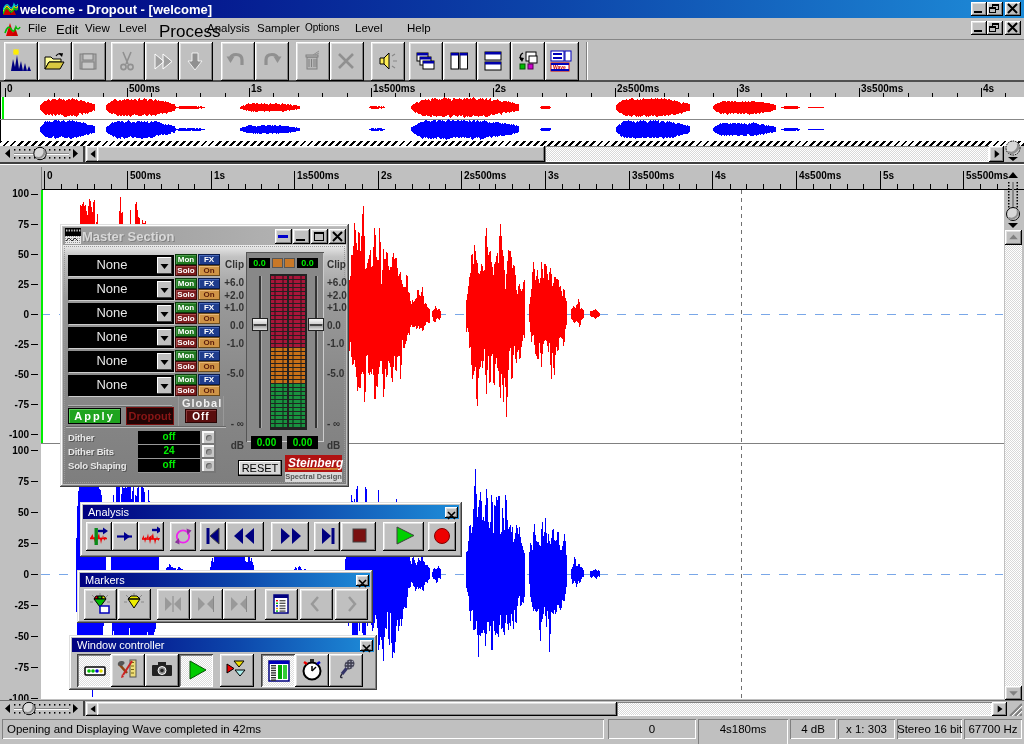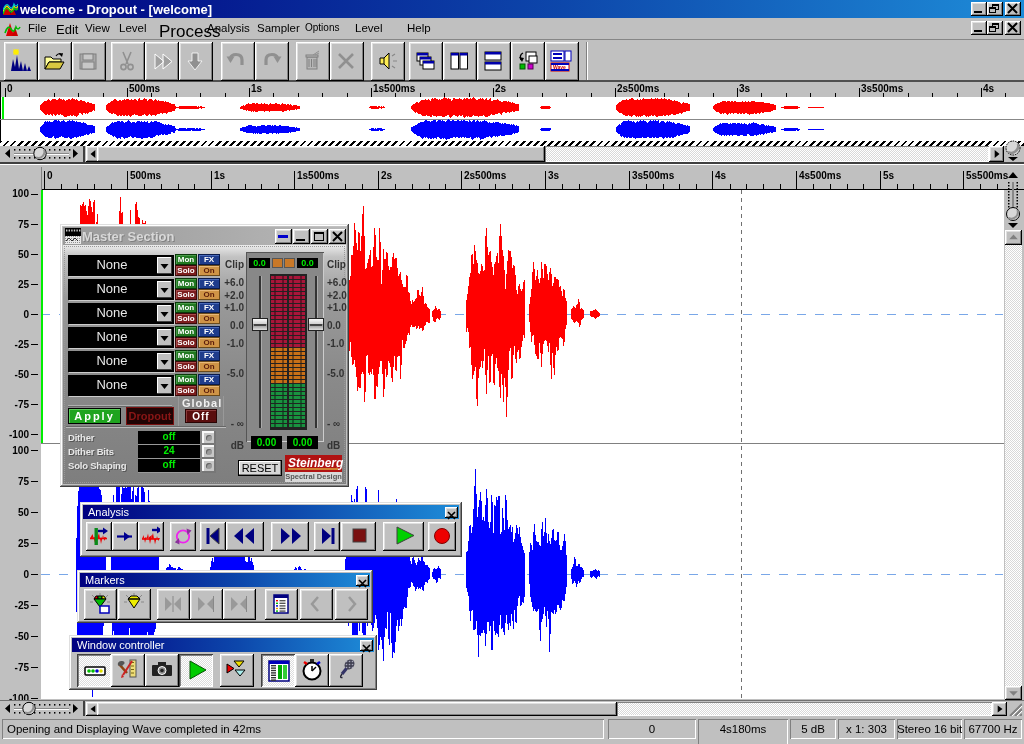--- a/index.html
+++ b/index.html
@@ -515,21 +515,21 @@
       <path d="M15 3 L3 15 M15 8 L8 15 M15 13 L13 15"></path>
     </g>
     <g stroke="#fff" stroke-width="1">
       <path d="M15 5 L5 15 M15 10 L10 15"></path>
     </g>
   </svg>
 <div class="ab" style="left:0;top:717px;width:1024px;height:27px;background:#c0c0c0;"></div>
 <div class="ab sunk" style="left:2px;top:719px;width:602px;height:20px;font-size:11.5px;line-height:20px;text-align:left;padding-left:5px;white-space:nowrap;overflow:hidden;">Opening and Displaying Wave completed in 42ms</div>
 <div class="ab sunk" style="left:608px;top:719px;width:88px;height:20px;font-size:11.5px;line-height:20px;text-align:center;white-space:nowrap;overflow:hidden;">0</div>
 <div class="ab sunk" style="left:698px;top:719px;width:90px;height:32px;font-size:11.5px;line-height:20px;text-align:center;white-space:nowrap;overflow:hidden;">4s180ms</div>
-<div class="ab sunk" style="left:790px;top:719px;width:46px;height:20px;font-size:11.5px;line-height:20px;text-align:center;white-space:nowrap;overflow:hidden;">5 dB</div>
+<div class="ab sunk" style="left:790px;top:719px;width:46px;height:20px;font-size:11.5px;line-height:20px;text-align:center;white-space:nowrap;overflow:hidden;">4 dB</div>
 <div class="ab sunk" style="left:838px;top:719px;width:57px;height:20px;font-size:11.5px;line-height:20px;text-align:center;white-space:nowrap;overflow:hidden;">x 1: 303</div>
 <div class="ab sunk" style="left:897px;top:719px;width:65px;height:20px;font-size:11.5px;line-height:20px;text-align:center;white-space:nowrap;overflow:hidden;">Stereo 16 bit</div>
 <div class="ab sunk" style="left:964px;top:719px;width:58px;height:20px;font-size:11.5px;line-height:20px;text-align:center;white-space:nowrap;overflow:hidden;">67700 Hz</div>
 <div class="ab" style="left:60px;top:224px;width:289px;height:263px;">
     <div class="ab" style="left:0;top:0;width:289px;height:263px;background:#c0c0c0;box-shadow:inset -1px -1px 0 #404040,inset 1px 1px 0 #dfdfdf,inset -2px -2px 0 #808080,inset 2px 2px 0 #fff;"></div>
     <div class="ab" style="left:3px;top:3px;width:283px;height:18px;background:linear-gradient(90deg,#9a9a9a,#b8b8b8);"></div>
     <div class="ab" style="left:22px;top:5px;font-size:13px;font-weight:bold;color:#d8d8d8;text-shadow:1px 1px 0 #808080;">Master Section</div>
     <svg class="ab" style="left:5px;top:4px" width="16" height="16" viewBox="0 0 16 16">
       <rect x="0" y="0" width="16" height="8" fill="#000"></rect>
       <g fill="#c8c8c8">

